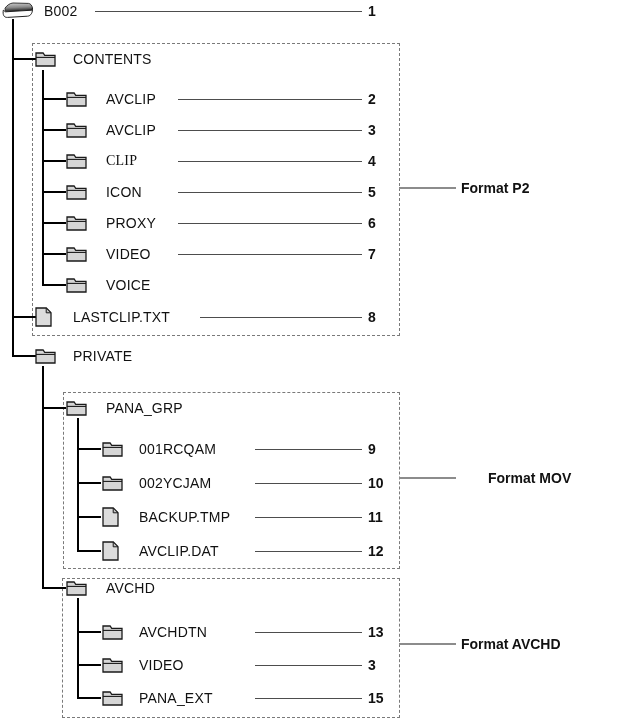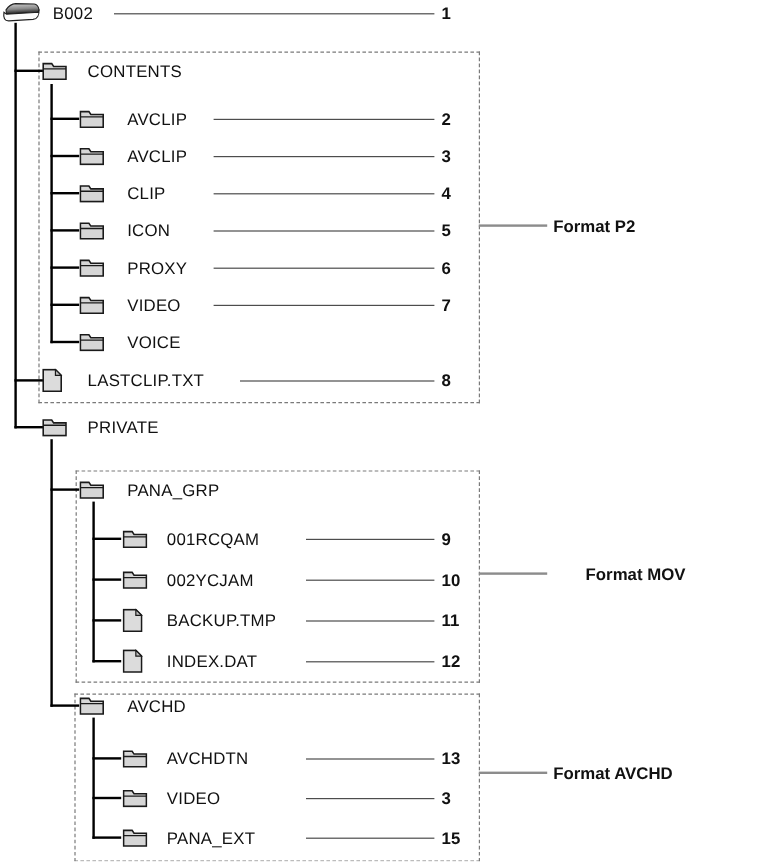--- a/index.html
+++ b/index.html
@@ -89,21 +89,21 @@
         <path d="M1 15 V2 H8.1 L9.7 4.4 H20 V15 Z" fill="#d6d6d6" stroke="#1a1a1a" stroke-width="1.3"></path>
         <path d="M1 6.4 H20" stroke="#1a1a1a" stroke-width="1.1" fill="none"></path>
       </svg></div>
     <div class="abs node-label" style="left:106px;top:121px;">AVCLIP</div>
     <div class="abs leader-line" style="left:178px;top:130px;width:184px;height:1px;"></div>
     <div class="abs ref-number" style="left:368px;top:122px;">3</div>
     <div class="abs icon-wrap" style="left:66px;top:153px;"><svg width="21" height="16" viewBox="0 0 21 16">
         <path d="M1 15 V2 H8.1 L9.7 4.4 H20 V15 Z" fill="#d6d6d6" stroke="#1a1a1a" stroke-width="1.3"></path>
         <path d="M1 6.4 H20" stroke="#1a1a1a" stroke-width="1.1" fill="none"></path>
       </svg></div>
-    <div class="abs node-label" style="left:106px;top:152px;">CLIP</div>
+    <div class="abs node-label" style="left:106px;top:152px;font-family:Liberation Serif, serif;">CLIP</div>
     <div class="abs leader-line" style="left:178px;top:161px;width:184px;height:1px;"></div>
     <div class="abs ref-number" style="left:368px;top:153px;">4</div>
     <div class="abs icon-wrap" style="left:66px;top:184px;"><svg width="21" height="16" viewBox="0 0 21 16">
         <path d="M1 15 V2 H8.1 L9.7 4.4 H20 V15 Z" fill="#d6d6d6" stroke="#1a1a1a" stroke-width="1.3"></path>
         <path d="M1 6.4 H20" stroke="#1a1a1a" stroke-width="1.1" fill="none"></path>
       </svg></div>
     <div class="abs node-label" style="left:106px;top:183px;">ICON</div>
     <div class="abs leader-line" style="left:178px;top:192px;width:184px;height:1px;"></div>
     <div class="abs ref-number" style="left:368px;top:184px;">5</div>
     <div class="abs icon-wrap" style="left:66px;top:215px;"><svg width="21" height="16" viewBox="0 0 21 16">
@@ -160,21 +160,21 @@
         <path d="M1 1 H11.2 L16 5.8 V19 H1 Z" fill="#dcdcdc" stroke="#1a1a1a" stroke-width="1.3"></path>
         <path d="M11.2 1 V5.8 H16 Z" fill="#bfbfbf" stroke="#1a1a1a" stroke-width="1"></path>
       </svg></div>
     <div class="abs node-label" style="left:139px;top:508px;">BACKUP.TMP</div>
     <div class="abs leader-line" style="left:255px;top:517px;width:107px;height:1px;"></div>
     <div class="abs ref-number" style="left:368px;top:509px;">11</div>
     <div class="abs icon-wrap" style="left:102px;top:541px;"><svg width="17" height="20" viewBox="0 0 17 20">
         <path d="M1 1 H11.2 L16 5.8 V19 H1 Z" fill="#dcdcdc" stroke="#1a1a1a" stroke-width="1.3"></path>
         <path d="M11.2 1 V5.8 H16 Z" fill="#bfbfbf" stroke="#1a1a1a" stroke-width="1"></path>
       </svg></div>
-    <div class="abs node-label" style="left:139px;top:542px;">INDEX.DAT</div>
+    <div class="abs node-label" style="left:139px;top:542px;">AVCLIP.DAT</div>
     <div class="abs leader-line" style="left:255px;top:551px;width:107px;height:1px;"></div>
     <div class="abs ref-number" style="left:368px;top:543px;">12</div>
     <div class="abs icon-wrap" style="left:66px;top:580px;"><svg width="21" height="16" viewBox="0 0 21 16">
         <path d="M1 15 V2 H8.1 L9.7 4.4 H20 V15 Z" fill="#d6d6d6" stroke="#1a1a1a" stroke-width="1.3"></path>
         <path d="M1 6.4 H20" stroke="#1a1a1a" stroke-width="1.1" fill="none"></path>
       </svg></div>
     <div class="abs node-label" style="left:106px;top:579px;">AVCHD</div>
     <div class="abs icon-wrap" style="left:102px;top:624px;"><svg width="21" height="16" viewBox="0 0 21 16">
         <path d="M1 15 V2 H8.1 L9.7 4.4 H20 V15 Z" fill="#d6d6d6" stroke="#1a1a1a" stroke-width="1.3"></path>
         <path d="M1 6.4 H20" stroke="#1a1a1a" stroke-width="1.1" fill="none"></path>

